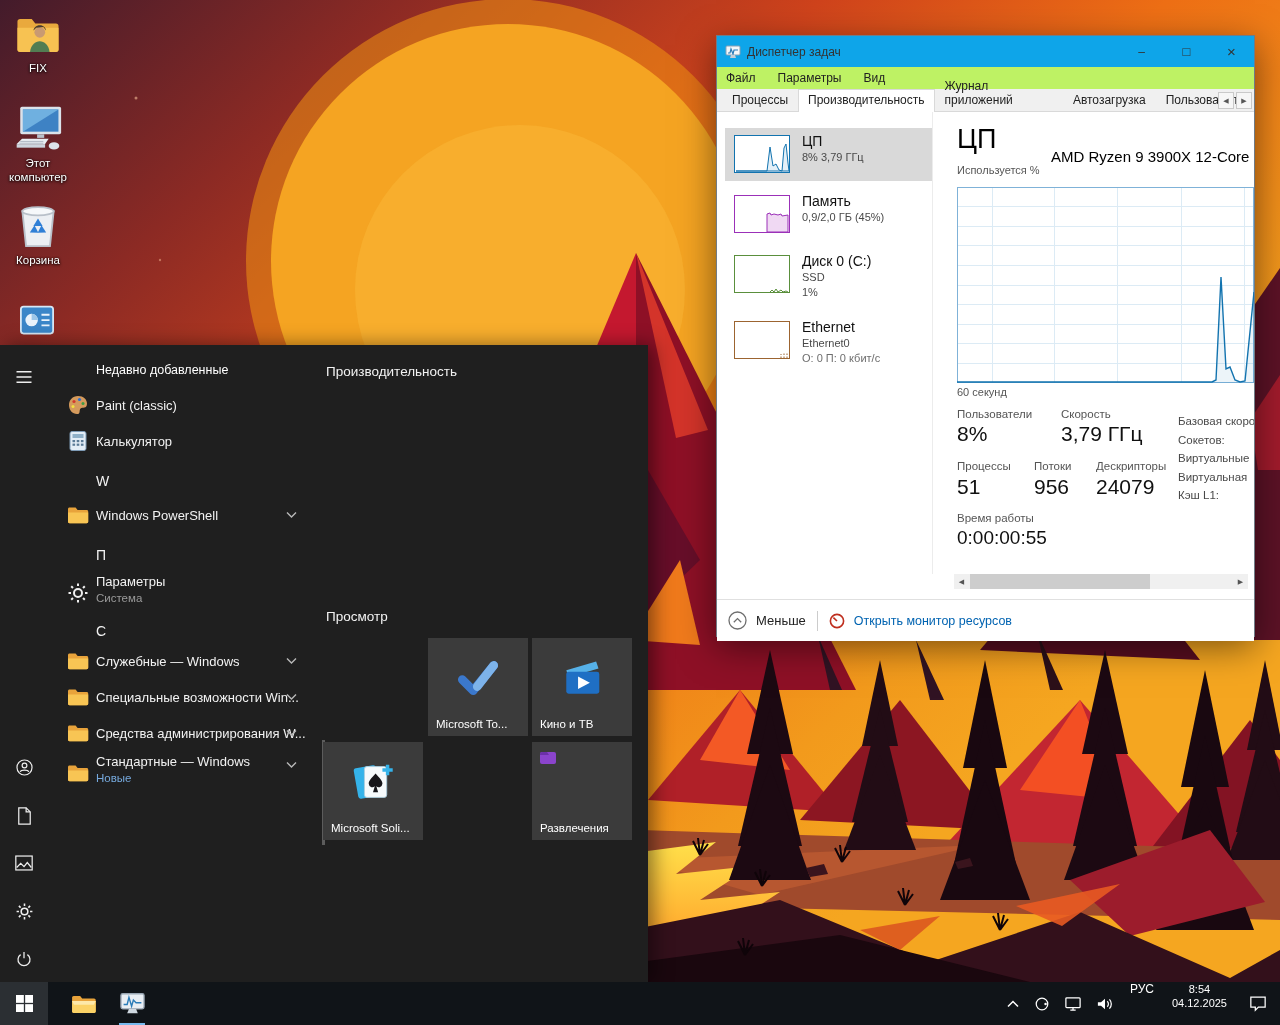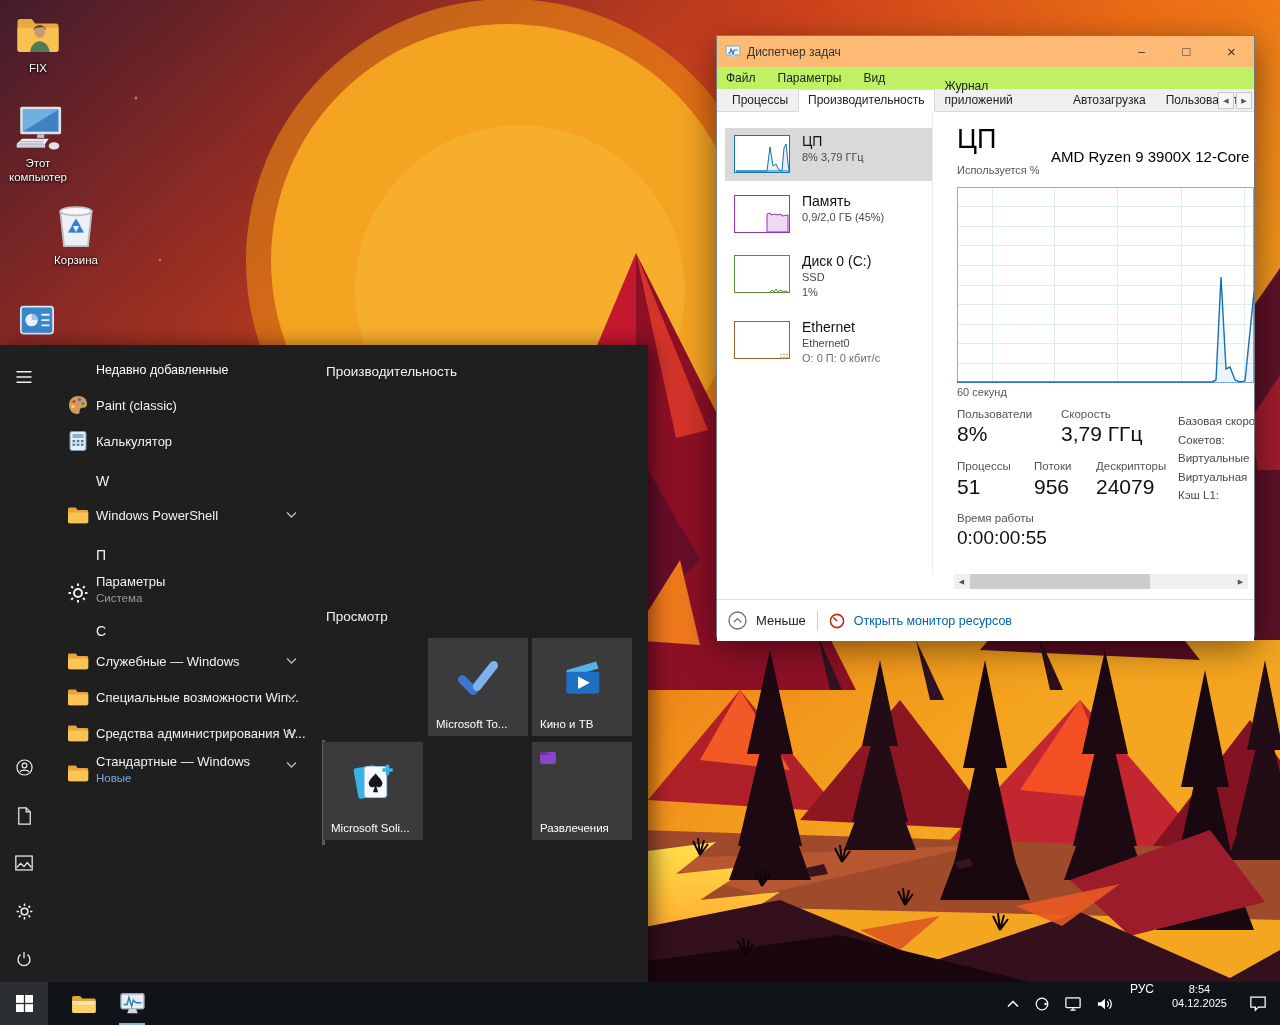--- a/index.html
+++ b/index.html
@@ -9,21 +9,21 @@
   .wallpaper { position:absolute; left:0; top:0; width:1280px; height:982px; }
 
   
   .dicon { position:absolute; width:74px; display:flex; flex-direction:column; align-items:center;
     gap:3px; color:#fff; font-size:11.5px; line-height:14px; text-align:center;
     text-shadow:0 1px 3px rgba(0,0,0,.95),0 0 2px rgba(0,0,0,.85); cursor:default; }
 
   
   .tm { position:absolute; left:716px; top:35px; width:539px; height:602px; background:#fff;
     border:1px solid #707b86; box-shadow:0 10px 34px rgba(0,0,0,.5); font-size:12px; color:#111; }
-  .tm-titlebar { height:31px; display:flex; align-items:center; padding-left:8px; background:#fdba74; }
+  .tm-titlebar { height:31px; display:flex; align-items:center; padding-left:8px; background:#0ea5e9; }
   .tm-title { margin-left:6px; font-size:12px; color:#333; }
   .tm-controls { margin-left:auto; display:flex; height:100%; }
   .tm-ctrl { width:45px; height:100%; display:flex; align-items:center; justify-content:center;
     font-size:12px; color:#333; }
   .tm-menubar { height:22px; display:flex; align-items:center; gap:22px; padding-left:9px;
     font-size:12px; color:#222; background:#bef264; }
   .tm-tabs { height:23px; background:#f0f0f0; border-bottom:1px solid #d9d9d9; display:flex;
     align-items:flex-end; padding-left:5px; position:relative; }
   .tab { padding:3px 9px 4px; font-size:12px; color:#222; border:1px solid transparent;
     border-bottom:none; background:transparent; }
@@ -220,21 +220,21 @@
       <path d="M8 44l6-6h30l-4 6z" fill="#e8edf2"></path>
       <path d="M8 44h32v4H8z" fill="#cdd5de"></path>
       <g stroke="#aab3bf" stroke-width="1">
           <path d="M12 41h26M11 43h27"></path>
         </g>
       <ellipse cx="50" cy="46" rx="6" ry="4" fill="#dde3ea"></ellipse>
     </svg>
     <span>Этот компьютер</span>
   </div>
 
-  <div class="dicon" style="left:1px; top:200px;margin-left:38px;">
+  <div class="dicon" style="left:1px; top:200px;">
     <svg width="46" height="50" viewBox="0 0 50 54">
       <path d="M8 12h34l-4 38H12z" fill="#eceff3" stroke="#b9c0c9" stroke-width="2"></path>
       <ellipse cx="25" cy="12" rx="17" ry="4.5" fill="#f6f8fa" stroke="#b9c0c9" stroke-width="2"></ellipse>
       <g fill="#2f7fd6">
         <path d="M25 20l5 8h-10z"></path>
         <path d="M17 36l3-9 6 7z" transform="rotate(14 20 32)"></path>
         <path d="M33 36l-3-9-6 7z" transform="rotate(-14 30 32)"></path>
       </g>
     </svg>
     <span>Корзина</span>

